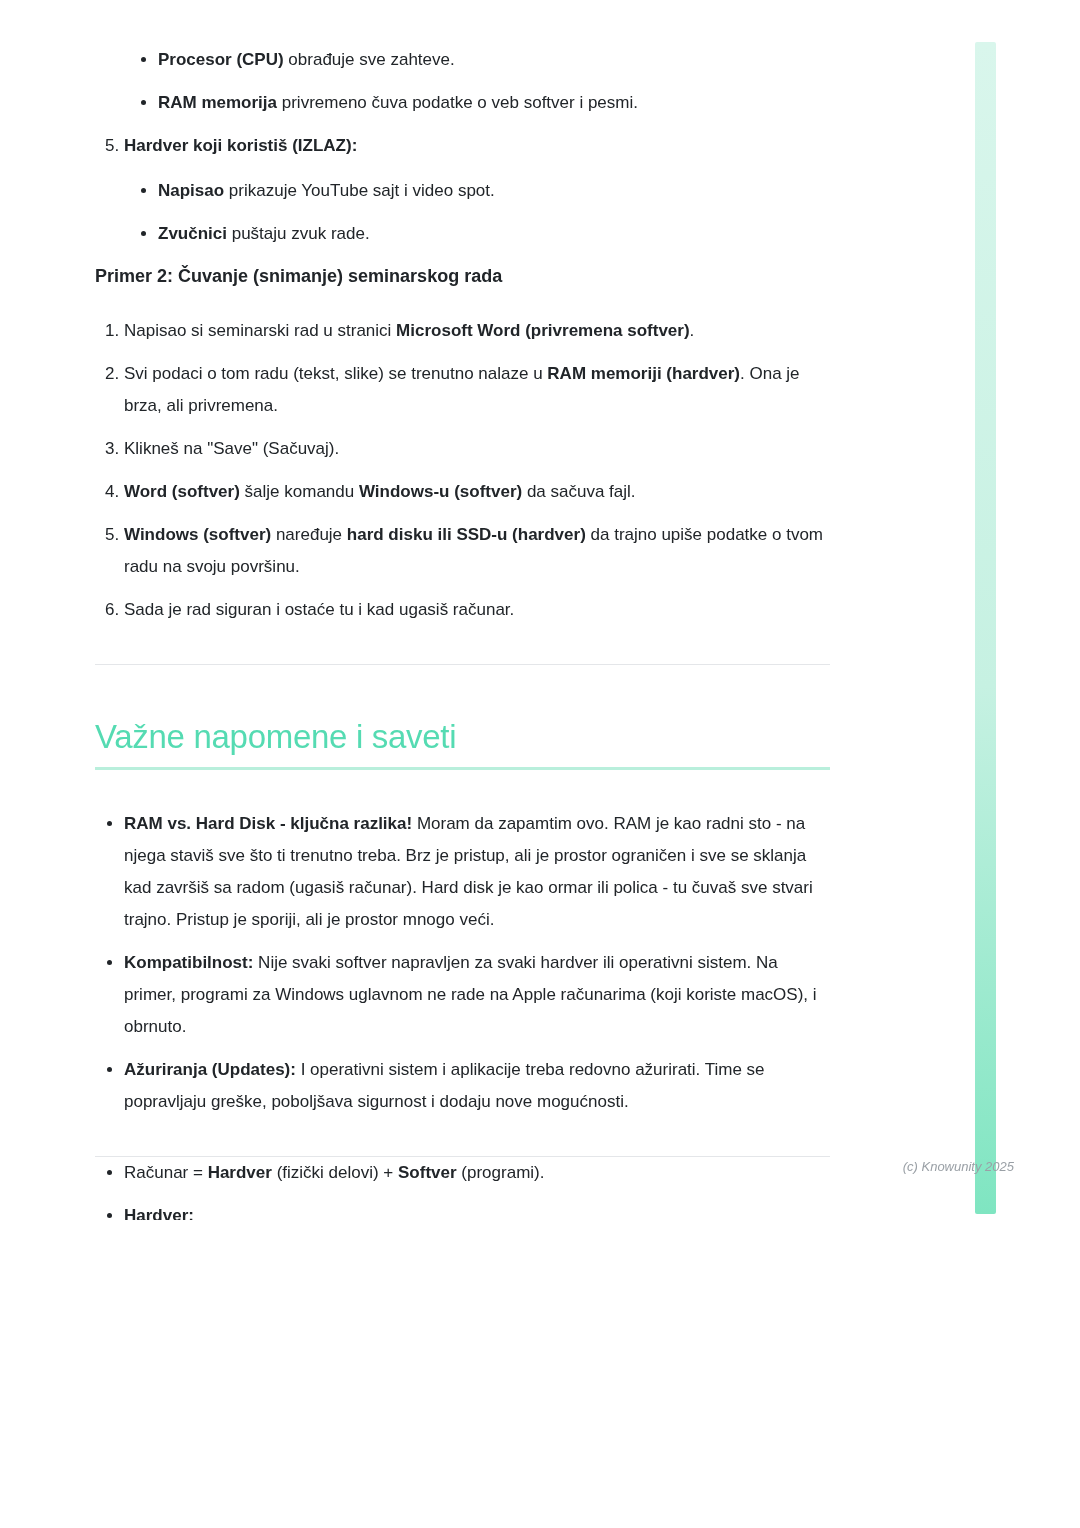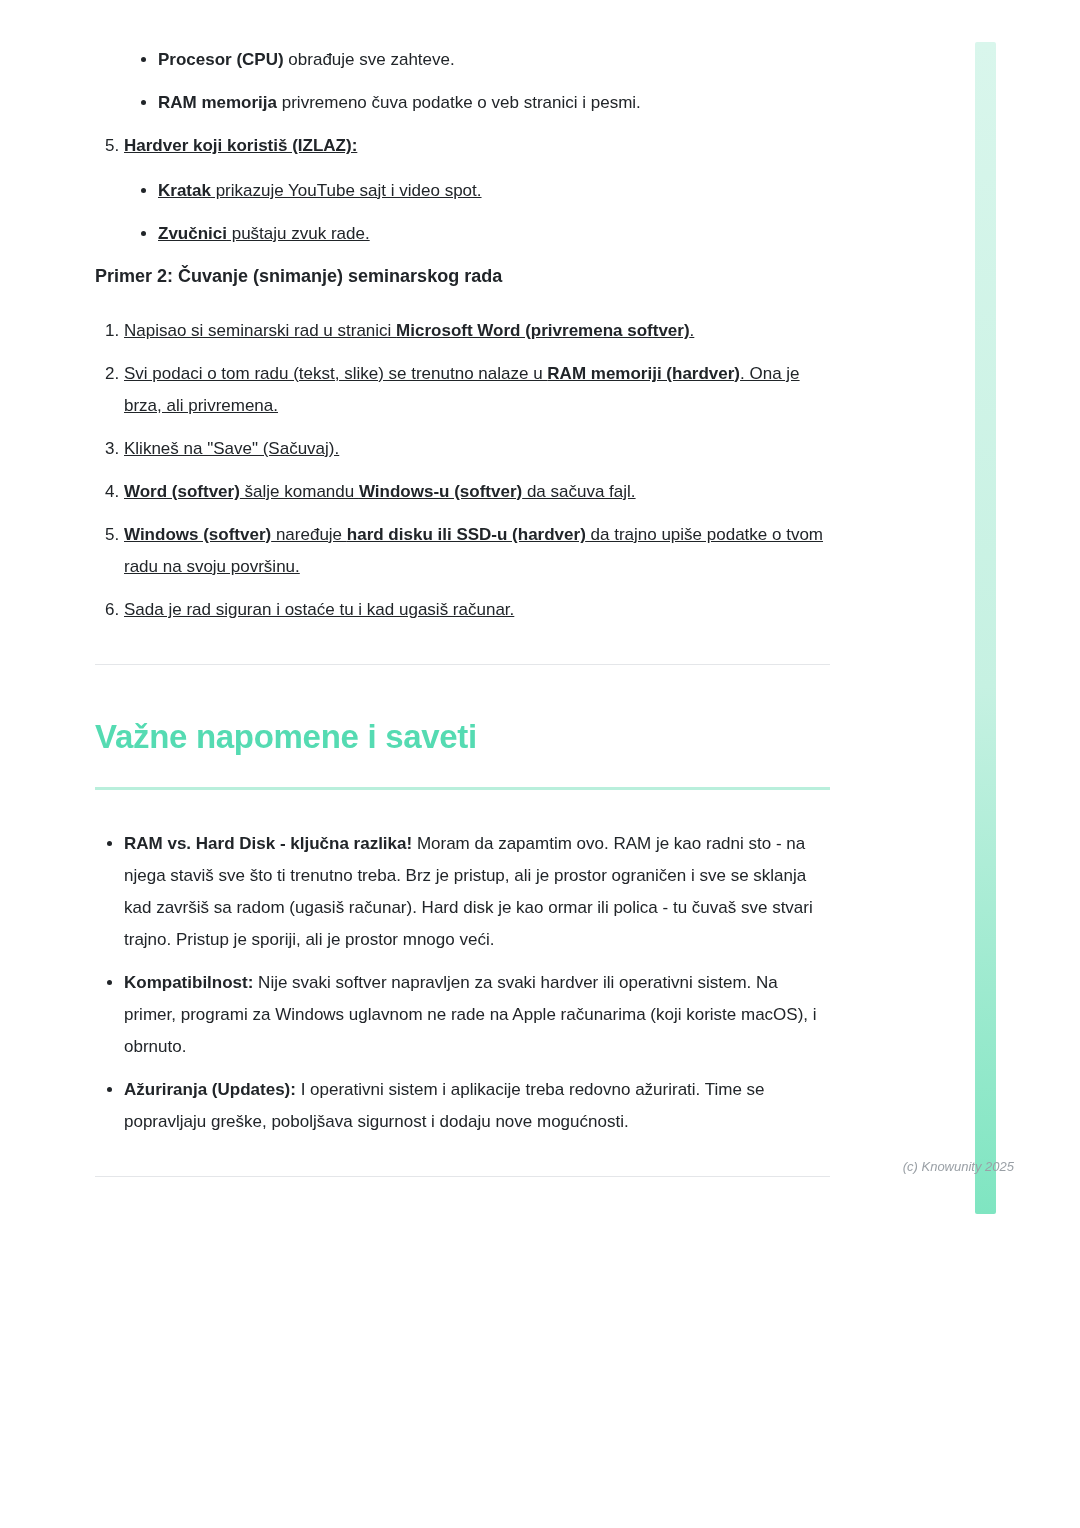--- a/index.html
+++ b/index.html
@@ -14,44 +14,44 @@
     overflow: hidden;
   }
   .content {
     padding: 44px 250px 0 95px;
     font-size: 17px;
     line-height: 32px;
   }
   .bold { font-weight: 700; }
   ul.bullet-list { list-style: disc; padding-left: 29px; }
   ul.bullet-list.indented { padding-left: 63px; }
-  ol.numbered-list { list-style: decimal; padding-left: 29px; text-decoration: underline; }
+  ol.numbered-list { list-style: decimal; padding-left: 29px; }
   li { margin-bottom: 11px; }
   li::marker { color: var(--text-color, #212529); }
   ul.nested { list-style: disc; padding-left: 34px; margin-top: 13px; }
   ol.numbered-list { margin-top: 10px; }
   p.subheading {
     font-size: 18px;
     font-weight: 700;
     margin: 10px 0 24px 0;
     line-height: 30px;
   }
   hr.divider {
     border: none;
     border-top: 1px solid var(--divider-color, #e4e6e9);
     margin: 38px 0 0 0;
   }
   h2.section-heading {
     color: var(--accent, #55dbb2);
     font-size: 33px;
-    font-weight: 700;
+    font-weight: 400;
     line-height: 40px;
     letter-spacing: -0.3px;
     margin: 52px 0 38px 0;
-    padding-bottom: 30px;
+    padding-bottom: 10px;
     border-bottom: 3px solid var(--accent-light, #b9efdc);
   }
   .side-bar {
     position: absolute;
     top: 42px;
     right: 84px;
     width: 21px;
     bottom: 6px;
     border-radius: 2px;
     background: linear-gradient(180deg, #d9f6ec 0%, #c6f1e2 55%, #7fe5c1 100%);
@@ -65,41 +65,45 @@
     font-style: italic;
   }
 </style>
 </head>
 <body>
 
 <div class="page">
   <main class="content">
       <ul class="bullet-list indented">
         <li><span class="bold">Procesor (CPU)</span><span> obrađuje sve zahteve.</span></li>
-        <li><span class="bold">RAM memorija</span><span> privremeno čuva podatke o veb stranici i pesmi.</span></li>
+        <li><span class="bold">RAM memorija</span><span> privremeno čuva podatke o veb softver i pesmi.</span></li>
       </ul>
       <ol class="numbered-list" start="5">
         <li><span class="bold">Hardver koji koristiš (IZLAZ):</span><ul class="bullet-list nested">
-            <li><span class="bold">Kratak</span><span> prikazuje YouTube sajt i video spot.</span></li>
+            <li><span class="bold">Napisao</span><span> prikazuje YouTube sajt i video spot.</span></li>
             <li><span class="bold">Zvučnici</span><span> puštaju zvuk rade.</span></li>
           </ul></li>
       </ol>
       <p class="subheading"><span class="bold">Primer 2: Čuvanje (snimanje) seminarskog rada</span></p>
       <ol class="numbered-list" start="1">
         <li><span>Napisao si seminarski rad u stranici </span><span class="bold">Microsoft Word (privremena softver)</span><span>.</span></li>
         <li><span>Svi podaci o tom radu (tekst, slike) se trenutno nalaze u </span><span class="bold">RAM memoriji (hardver)</span><span>. Ona je brza, ali privremena.</span></li>
         <li><span>Klikneš na "Save" (Sačuvaj).</span></li>
         <li><span class="bold">Word (softver)</span><span> šalje komandu </span><span class="bold">Windows-u (softver)</span><span> da sačuva fajl.</span></li>
         <li><span class="bold">Windows (softver)</span><span> naređuje </span><span class="bold">hard disku ili SSD-u (hardver)</span><span> da trajno upiše podatke o tvom radu na svoju površinu.</span></li>
         <li><span>Sada je rad siguran i ostaće tu i kad ugasiš računar.</span></li>
       </ol>
       <hr class="divider">
       <h2 class="section-heading">Važne napomene i saveti</h2>
       <ul class="bullet-list">
         <li><span class="bold">RAM vs. Hard Disk - ključna razlika!</span><span> Moram da zapamtim ovo. RAM je kao radni sto - na njega staviš sve što ti trenutno treba. Brz je pristup, ali je prostor ograničen i sve se sklanja kad završiš sa radom (ugasiš računar). Hard disk je kao ormar ili polica - tu čuvaš sve stvari trajno. Pristup je sporiji, ali je prostor mnogo veći.</span></li>
         <li><span class="bold">Kompatibilnost:</span><span> Nije svaki softver napravljen za svaki hardver ili operativni sistem. Na primer, programi za Windows uglavnom ne rade na Apple računarima (koji koriste macOS), i obrnuto.</span></li>
         <li><span class="bold">Ažuriranja (Updates):</span><span> I operativni sistem i aplikacije treba redovno ažurirati. Time se popravljaju greške, poboljšava sigurnost i dodaju nove mogućnosti.</span></li>
       </ul>
       <hr class="divider">
+      <ul class="bullet-list">
+        <li><span>Računar = </span><span class="bold">Hardver</span><span> (fizički delovi) + </span><span class="bold">Softver</span><span> (programi).</span></li>
+        <li><span class="bold">Hardver:</span></li>
+      </ul>
     </main>
   <div class="side-bar"></div>
   <div class="footer">(c) Knowunity 2025</div>
 </div>
 
 </body></html>

